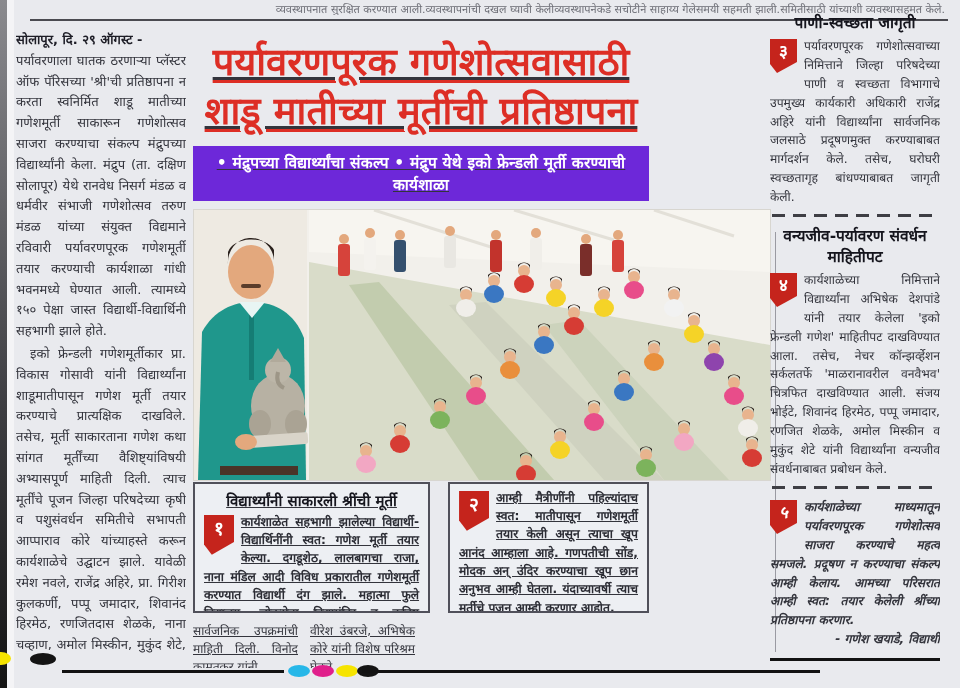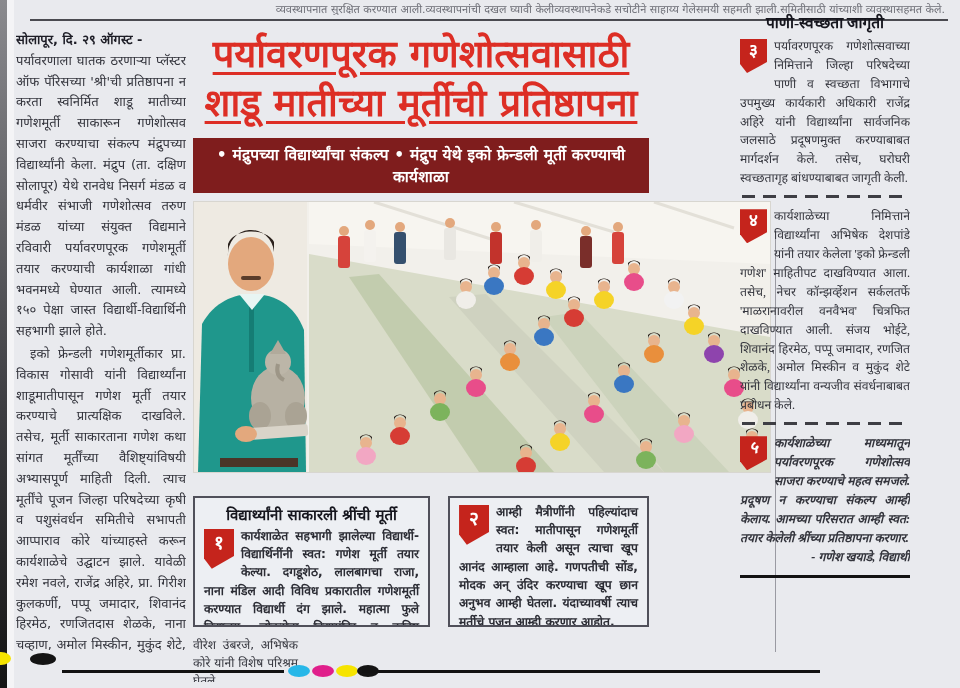--- a/index.html
+++ b/index.html
@@ -16,48 +16,48 @@
   .top-rule{position:absolute;left:30px;top:19px;width:918px;height:2px;background:#4a4a50;}
 
   
   .left-col{position:absolute;left:16px;top:30px;width:170px;height:628px;overflow:hidden;
             font-size:13px;line-height:1.6;text-align:justify;}
   .left-col p{margin:0 0 2px 0;}
   .left-col .indent{text-indent:14px;}
   .dateline{font-weight:bold;color:#1d1d26;}
 
   
-  .center-col{position:absolute;left:193px;top:30px;width:456px;}
+  .center-col{position:absolute;left:193px;top:38px;width:456px;text-decoration:underline;}
   .headline{margin:0;text-align:center;color:#dd2e25;font-size:38px;line-height:1.3;
             font-weight:bold;text-decoration:underline;text-decoration-thickness:3px;
             text-underline-offset:5px;}
-  .subhead{margin-top:9px;background:#7f1d1d;color:#ffffff;font-weight:bold;font-size:15.5px;
+  .subhead{margin-top:9px;background:#6d28d9;color:#ffffff;font-weight:bold;font-size:15.5px;
            text-align:center;padding:5px 2px 6px;letter-spacing:.2px;}
   .photo{margin-top:8px;width:578px;height:272px;background:#f2f0eb;overflow:hidden;
          border:1px solid #d8d6d0;box-sizing:border-box;}
-  .boxes{display:flex;gap:18px;margin-top:23px;}
+  .boxes{display:flex;gap:18px;margin-top:1px;}
   .box{border:2px solid #50505a;background:#edeff3;box-sizing:border-box;padding:5px 9px;
        height:131px;overflow:hidden;font-weight:600;color:#2b2c34;}
   .box1{width:308px;}
   .box2{width:260px;}
   .box-title{font-weight:bold;color:#16161e;font-size:15px;text-align:center;margin:1px 0 3px;}
   .box-text{font-size:12.2px;line-height:1.5;text-align:justify;}
   .byline{font-size:15px;font-weight:bold;text-align:right;line-height:1.35;}
   .bottom-cols{display:grid;grid-template-columns:repeat(4,1fr);gap:12px;margin-top:9px;
                font-size:12.1px;line-height:1.5;height:46px;overflow:hidden;text-align:justify;}
 
   
   .badge{float:left;width:27px;height:34px;background:#c5241c;color:#fff;font-weight:bold;
          font-size:17px;text-align:center;line-height:24px;margin:2px 7px 2px 0;
          clip-path:polygon(0 0,100% 0,100% 68%,26% 100%,0 74%);}
   .badge-lg{width:30px;height:40px;font-size:19px;line-height:27px;}
 
   
-  .right-col{position:absolute;left:740px;top:13px;width:170px;height:648px;overflow:hidden;
-             font-size:12.2px;line-height:1.55;text-align:justify;font-family:Liberation Serif, serif;}
+  .right-col{position:absolute;left:770px;top:13px;width:170px;height:648px;overflow:hidden;
+             font-size:12.2px;line-height:1.55;text-align:justify;}
   .rc-vline{position:absolute;left:775px;top:232px;width:1px;height:420px;background:#9a9aa2;}
   .rc-title{font-weight:bold;color:#15151d;font-size:15.5px;text-align:center;
             line-height:1.35;margin-bottom:3px;text-align-last:center;}
   .rc-sec{overflow:hidden;margin-bottom:4px;}
   .rc-italic{font-style:italic;font-weight:600;}
   .rc-byline{font-style:italic;font-weight:bold;text-align:right;}
   .dashes{height:3px;margin:7px 2px 9px;
           background:repeating-linear-gradient(90deg,#3e3e44 0 13px,transparent 13px 21px);}
   .rc-bottomline{height:3px;background:#121212;margin-top:9px;}
 
@@ -192,32 +192,34 @@
       <div class="box box2">
         <div>
           <div class="badge badge-lg">२</div>
           <div class="box-text">आम्ही मैत्रीणींनी पहिल्यांदाच स्वत: मातीपासून गणेशमूर्ती तयार केली असून त्याचा खूप आनंद आम्हाला आहे. गणपतीची सोंड, मोदक अन् उंदिर करण्याचा खूप छान अनुभव आम्ही घेतला. यंदाच्यावर्षी त्याच मूर्तीचे पूजन आम्ही करणार आहोत.</div>
         </div>
         <div class="byline">- प्राची शेंडगे, समृद्धी मेंढगुदले</div>
       </div>
     </div>
 
     <div class="bottom-cols">
+      <div>सार्वजनिक उपक्रमांची माहिती दिली. विनोद कामतकर यांनी</div>
       <div>वीरेश उंबरजे, अभिषेक कोरे यांनी विशेष परिश्रम घेतले.</div>
     </div>
   </div>
 
   <div class="rc-vline"></div>
   <div class="right-col">
     <div class="rc-title">पाणी-स्वच्छता जागृती</div>
     <div class="rc-sec">
       <div class="badge">३</div>
       <span>पर्यावरणपूरक गणेशोत्सवाच्या निमित्ताने जिल्हा परिषदेच्या पाणी व स्वच्छता विभागाचे उपमुख्य कार्यकारी अधिकारी राजेंद्र अहिरे यांनी विद्यार्थ्यांना सार्वजनिक जलसाठे प्रदूषणमुक्त करण्याबाबत मार्गदर्शन केले. तसेच, घरोघरी स्वच्छतागृह बांधण्याबाबत जागृती केली.</span>
     </div>
     <div class="dashes"></div>
+    <div class="rc-title">वन्यजीव-पर्यावरण संवर्धन माहितीपट</div>
     <div class="rc-sec">
       <div class="badge">४</div>
       <span>कार्यशाळेच्या निमित्ताने विद्यार्थ्यांना अभिषेक देशपांडे यांनी तयार केलेला 'इको फ्रेन्डली गणेश' माहितीपट दाखविण्यात आला. तसेच, नेचर कॉन्झर्व्हेशन सर्कलतर्फे 'माळरानावरील वनवैभव' चित्रफित दाखविण्यात आली. संजय भोईटे, शिवानंद हिरमेठ, पप्पू जमादार, रणजित शेळके, अमोल मिस्कीन व मुकुंद शेटे यांनी विद्यार्थ्यांना वन्यजीव संवर्धनाबाबत प्रबोधन केले.</span>
     </div>
     <div class="dashes"></div>
     <div class="rc-sec rc-italic">
       <div class="badge">५</div>
       <span>कार्यशाळेच्या माध्यमातून पर्यावरणपूरक गणेशोत्सव साजरा करण्याचे महत्व समजले. प्रदूषण न करण्याचा संकल्प आम्ही केलाय. आमच्या परिसरात आम्ही स्वत: तयार केलेली श्रींच्या प्रतिष्ठापना करणार.</span>
       <div class="rc-byline">- गणेश खयाडे, विद्यार्थी</div>
     </div>

